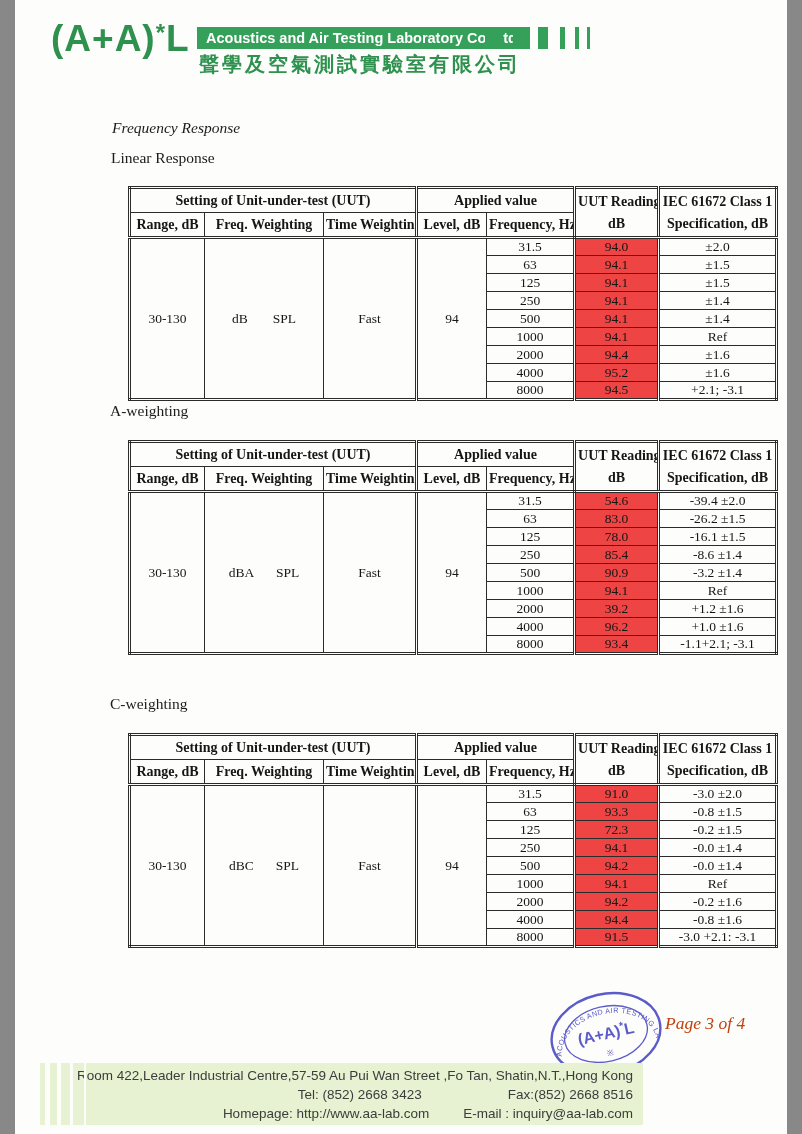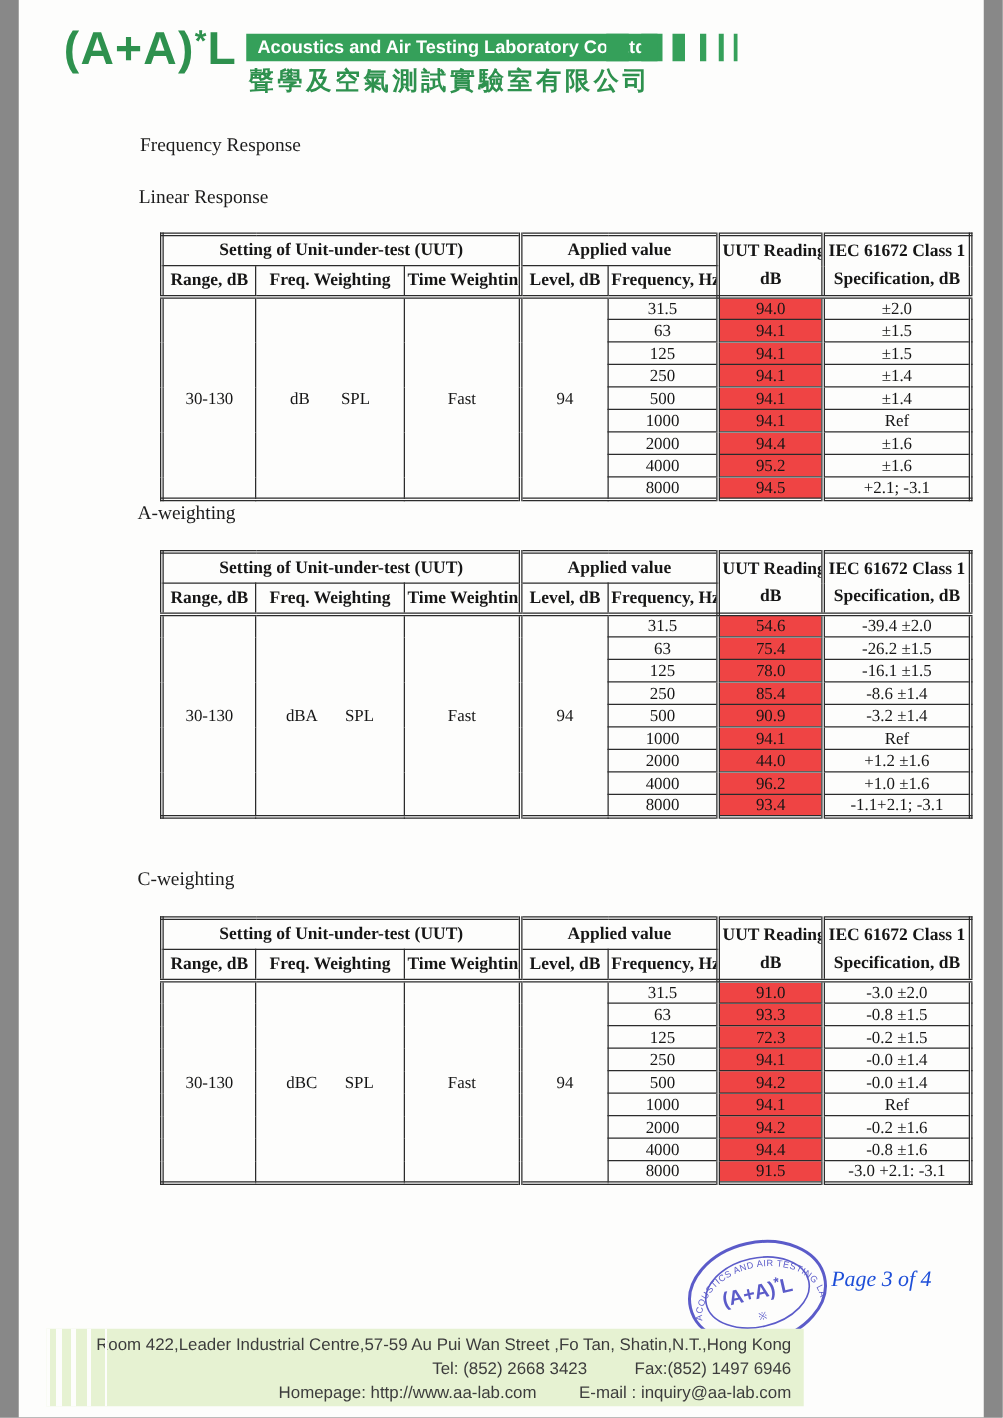--- a/index.html
+++ b/index.html
@@ -39,32 +39,32 @@
   .cal thead th{font-weight:bold;font-size:14px;}
   .cal thead tr{height:25px;}
   .cal tbody tr{height:18px;}
   .cal .two-line{line-height:1.55;}
   .dbl-left{border-left:3px double #2b2b2b !important;}
   .cal thead .hdr2 th, .cal thead .rspan{border-bottom:3px double #2b2b2b;}
   td.c-read{background:#ef4444;}
   td.fw-cell .fw-wrap{display:flex;justify-content:space-evenly;align-items:center;}
   
   .cert{position:absolute;left:64px;top:1012px;font-style:italic;font-size:17.5px;color:#222;}
-  .pageno{position:absolute;left:650px;top:1013px;font-style:italic;font-size:17.5px;color:#1d4ed8;}
+  .pageno{position:absolute;left:650px;top:1013px;font-style:italic;font-size:17.5px;color:#c2410c;}
   .stamp{position:absolute;left:531px;top:980px;}
   
   .footer{
     position:absolute;left:22px;top:1063px;width:606px;height:62px;
     background:#e6f2d2;
     font-family:"Liberation Sans", sans-serif;font-size:13.5px;color:#3c3c3c;
     display:flex;flex-direction:column;justify-content:center;
     padding-right:10px;box-sizing:border-box;
   }
   .footer .ln{display:flex;justify-content:flex-end;line-height:19px;white-space:nowrap;}
-  .footer .ln.l2{gap:38px;}
+  .footer .ln.l2{gap:86px;}
   .footer .ln.l3{gap:34px;}
   .stripes{
     position:absolute;left:0;top:0;width:60px;height:62px;
     background:linear-gradient(90deg,
       #fdfdfc 0 3px,transparent 3px 8px,
       #fdfdfc 8px 13px,transparent 13px 20px,
       #fdfdfc 20px 24px,transparent 24px 33px,
       #fdfdfc 33px 36px,transparent 36px 47px,
       #fdfdfc 47px 49px,transparent 49px 60px);
   }
@@ -77,21 +77,21 @@
   <div class="logo"><span>(A+A)</span><sup>*</sup><span>L</span></div>
   <div class="banner">Acoustics and Air Testing Laboratory Co. Ltd.</div>
   <div class="deco" style="left:470px;width:18px;"></div>
   <div class="deco" style="left:498px;width:13px;"></div>
   <div class="deco" style="left:523px;width:10px;"></div>
   <div class="deco" style="left:545px;width:5px;"></div>
   <div class="deco" style="left:560px;width:4px;"></div>
   <div class="deco" style="left:572px;width:3px;"></div>
   <div class="zh">聲學及空氣測試實驗室有限公司</div>
 
-  <div class="h-sec" style="left:97px;top:108px;">Frequency Response</div>
+  <div class="h-sec" style="left:97px;top:119px;font-style:italic;">Frequency Response</div>
   <div class="h-sec" style="left:96px;top:149px;">Linear Response</div>
   <div class="h-sec" style="left:95px;top:402px;">A-weighting</div>
   <div class="h-sec" style="left:95px;top:695px;">C-weighting</div>
 
   <div class="tablebox" style="top:186px;">
       <table class="cal">
         <colgroup>
           <col style="width: 75px;">
           <col style="width: 119px;">
           <col style="width: 93px;">
@@ -221,21 +221,21 @@
               </div>
             </td>
             <td class="c-tw" rowspan="9">Fast</td>
             <td class="c-level dbl-left" rowspan="9">94</td>
             <td class="c-freq">31.5</td>
             <td class="c-read dbl-left">54.6</td>
             <td class="c-spec dbl-left">-39.4 ±2.0</td>
           </tr>
           <tr>
             <td class="c-freq">63</td>
-            <td class="c-read dbl-left">75.4</td>
+            <td class="c-read dbl-left">83.0</td>
             <td class="c-spec dbl-left">-26.2 ±1.5</td>
           </tr>
           <tr>
             <td class="c-freq">125</td>
             <td class="c-read dbl-left">78.0</td>
             <td class="c-spec dbl-left">-16.1 ±1.5</td>
           </tr>
           <tr>
             <td class="c-freq">250</td>
             <td class="c-read dbl-left">85.4</td>
@@ -246,21 +246,21 @@
             <td class="c-read dbl-left">90.9</td>
             <td class="c-spec dbl-left">-3.2 ±1.4</td>
           </tr>
           <tr>
             <td class="c-freq">1000</td>
             <td class="c-read dbl-left">94.1</td>
             <td class="c-spec dbl-left">Ref</td>
           </tr>
           <tr>
             <td class="c-freq">2000</td>
-            <td class="c-read dbl-left">44.0</td>
+            <td class="c-read dbl-left">39.2</td>
             <td class="c-spec dbl-left">+1.2 ±1.6</td>
           </tr>
           <tr>
             <td class="c-freq">4000</td>
             <td class="c-read dbl-left">96.2</td>
             <td class="c-spec dbl-left">+1.0 ±1.6</td>
           </tr>
           <tr>
             <td class="c-freq">8000</td>
             <td class="c-read dbl-left">93.4</td>
@@ -375,21 +375,21 @@
     </g>
   </svg>
 
   <div class="footer">
     <div class="stripes"></div>
     <div class="ln l1">
         <span>Room 422,Leader Industrial Centre,57-59 Au Pui Wan Street ,Fo Tan, Shatin,N.T.,Hong Kong</span>
       </div>
     <div class="ln l2">
       <span>Tel: (852) 2668 3423</span>
-      <span>Fax:(852) 1497 6946</span>
+      <span>Fax:(852) 2668 8516</span>
     </div>
     <div class="ln l3">
       <span>Homepage: http://www.aa-lab.com</span>
       <span>E-mail : inquiry@aa-lab.com</span>
     </div>
   </div>
 
 </div>
 
 </body></html>

